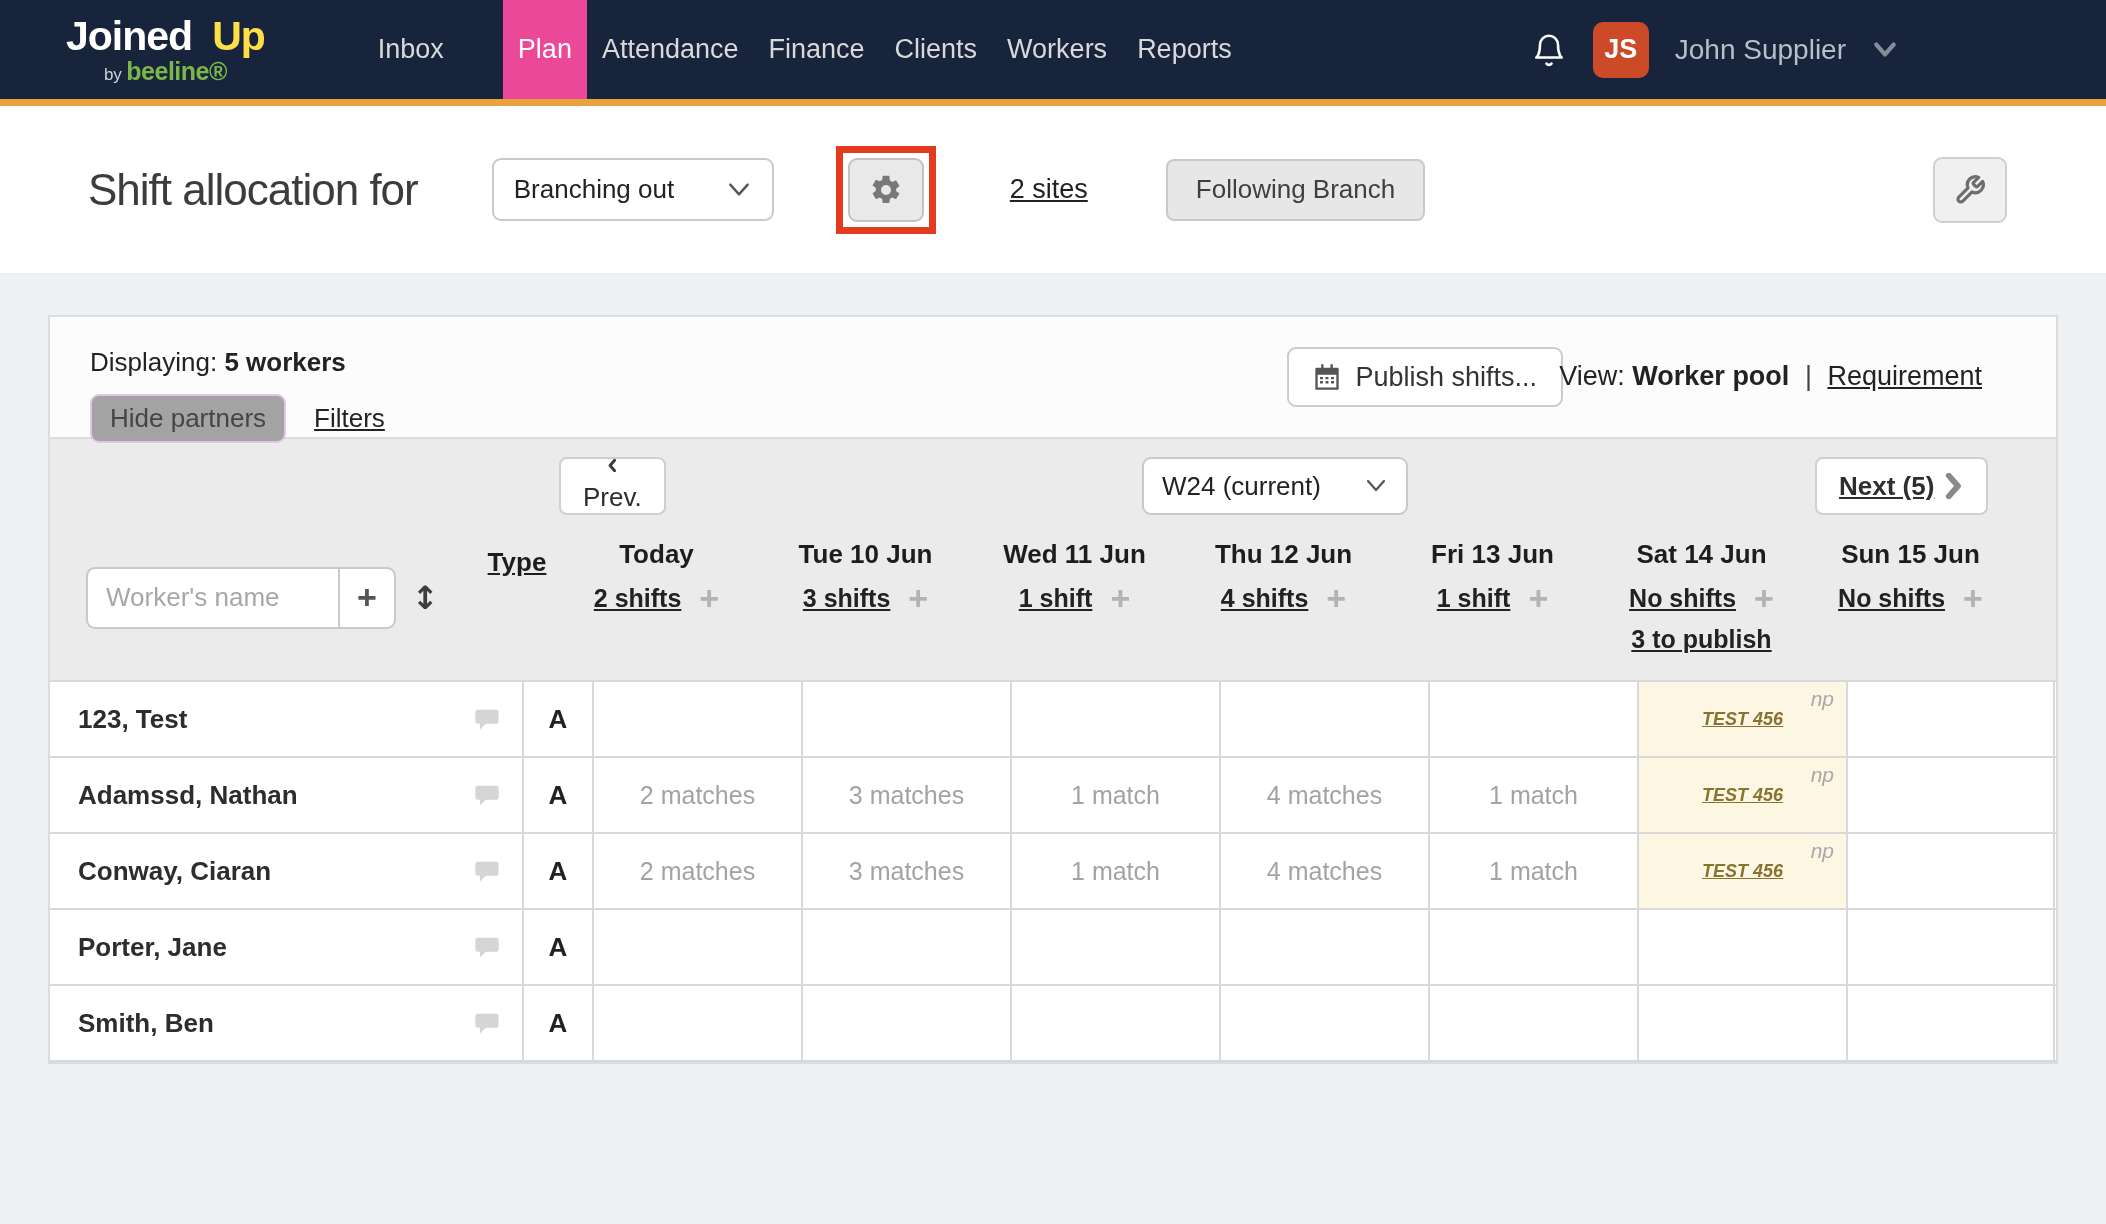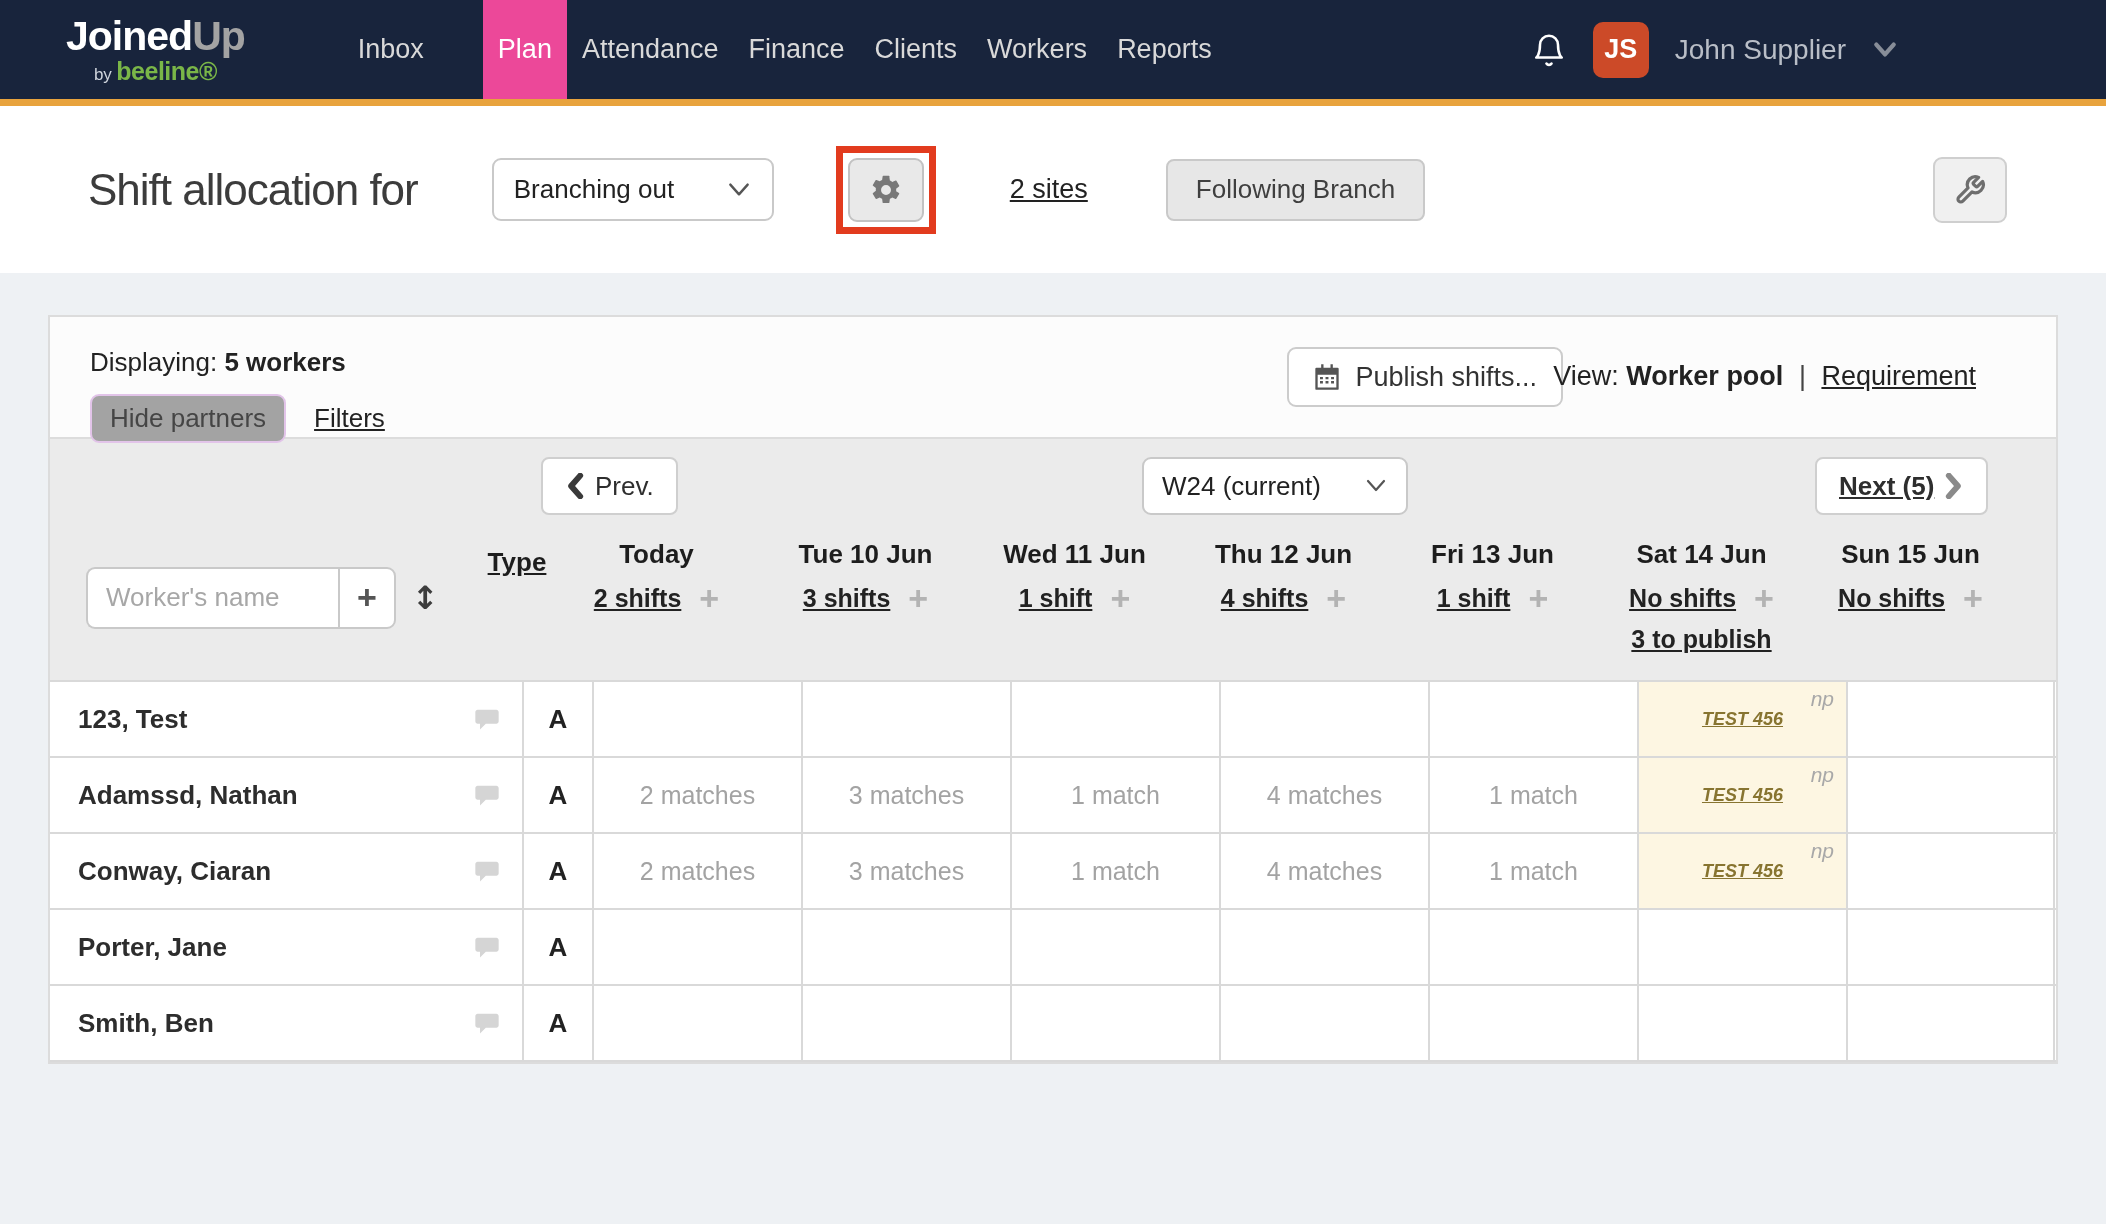--- a/index.html
+++ b/index.html
@@ -3,21 +3,21 @@
 <meta charset="utf-8">
 <style>
   * { margin:0; padding:0; box-sizing:border-box; }
   html,body { width:2106px; height:1224px; font-family:"Liberation Sans","DejaVu Sans",sans-serif; background:#eef1f4; overflow:hidden; }
 
   
   .navbar { height:106px; background:#18243c; border-bottom:7px solid #e8a33d; display:flex; align-items:stretch; }
   .logo { margin-left:66px; align-self:center; text-align:center; line-height:1; }
   .logo-top { font-size:41px; font-weight:bold; letter-spacing:-1px; }
   .lg-joined { color:#ffffff; }
-  .lg-up { color:#a3a3a3; }
+  .lg-up { color:#fde047;padding-left:20px; }
   .logo-bottom { margin-top:2px; }
   .lg-by { color:#cdd3db; font-size:17px; }
   .lg-beeline { color:#7ab648; font-size:25px; font-weight:bold; letter-spacing:-0.5px; }
   .nav-items { list-style:none; display:flex; margin-left:98px; align-items:stretch; }
   .nav-items li { display:flex; align-items:center; padding:0 15px; font-size:27px; color:#d9d9d9; cursor:pointer; }
   .nav-items li.active { background:#ec4899; color:#ffffff;margin-left:44px; }
   .nav-right { margin-left:auto; display:flex; align-items:center; gap:26px; padding-right:208px; }
   .bell { width:36px; height:40px; display:flex; align-items:center; }
   .avatar { width:56px; height:56px; border-radius:10px; background:#cc4a28; color:#fff; font-size:27px; font-weight:bold; display:flex; align-items:center; justify-content:center; }
   .user-name { color:#b9bec7; font-size:28px; }
@@ -37,30 +37,30 @@
   
   .main { padding:42px 48px 0; }
   .panel { background:#fcfcfc; border:2px solid #dcdcdc; }
   .toolbar { position:relative; padding:30px 0 24px 40px; height:120px; }
   .displaying { font-size:26px; color:#222; }
   .displaying b { font-weight:bold; }
   .chips { margin-top:16px; display:flex; align-items:center; }
   .hide-partners { padding:7px 18px; background:#a3a3a3; border:2px solid #e2c4e9; border-radius:9px; font-size:26px; color:#454545; cursor:pointer; }
   .filters-link { margin-left:28px; font-size:26px; color:#222; text-decoration:underline; cursor:pointer; }
   .publish-btn { position:absolute; right:493px; top:30px; height:60px; padding:0 24px; background:#fff; border:2px solid #ccc; border-radius:9px; font-size:27px; color:#333; display:flex; align-items:center; gap:14px; cursor:pointer; }
-  .view-text { position:absolute; right:80px; top:44px; font-size:27px; color:#222; }
+  .view-text { position:absolute; right:74px; top:44px; font-size:27px; color:#222; }
   .view-text b { font-weight:bold; }
   .view-sep { margin:0 8px; color:#444; }
   .view-link { text-decoration:underline; cursor:pointer; color:#222; }
 
   
   .band { background:#ebebeb; border-top:2px solid #dcdcdc; }
   .week-nav { position:relative; height:92px; }
   .wbtn { position:absolute; top:18px; background:#fff; border:2px solid #cfcfcf; border-radius:8px; height:58px; display:inline-flex; align-items:center; gap:10px; font-size:26px; color:#2e2e2e; padding:0 22px; cursor:pointer; }
-  .prev-btn { left:491px; }
+  .prev-btn { left:509px;flex-direction:column; }
   .next-btn { left:1765px; font-weight:bold;text-decoration:underline; }
   .week-select { position:absolute; left:1092px; top:18px; width:266px; height:58px; padding:0 18px; }
   .cols-header { display:flex; padding-bottom:26px; }
   .name-hcol { width:432px; padding:10px 0 0 36px; display:flex; align-items:center; }
   .name-input { width:252px; height:62px; border:2px solid #c9c9c9; border-right:none; border-radius:9px 0 0 9px; font-size:26px; padding:0 18px; color:#333; font-family:inherit; background:#fff; }
   .name-input::placeholder { color:#a7a7a7; }
   .name-plus { width:58px; height:62px; border:2px solid #c9c9c9; border-radius:0 9px 9px 0; background:#fff; font-size:34px; font-weight:bold; color:#555; display:flex; align-items:center; justify-content:center; cursor:pointer; }
   .sort-updown { margin-left:16px; font-size:32px; font-weight:bold; color:#3d3d3d; cursor:pointer; font-family:"DejaVu Sans",sans-serif; }
   .type-hcol { width:70px; text-align:center; padding-top:16px; font-size:26px; font-weight:bold; color:#1d1d1d; text-decoration:underline; cursor:pointer; }
   .day-hcol { width:209px; text-align:center; padding-top:8px; }

